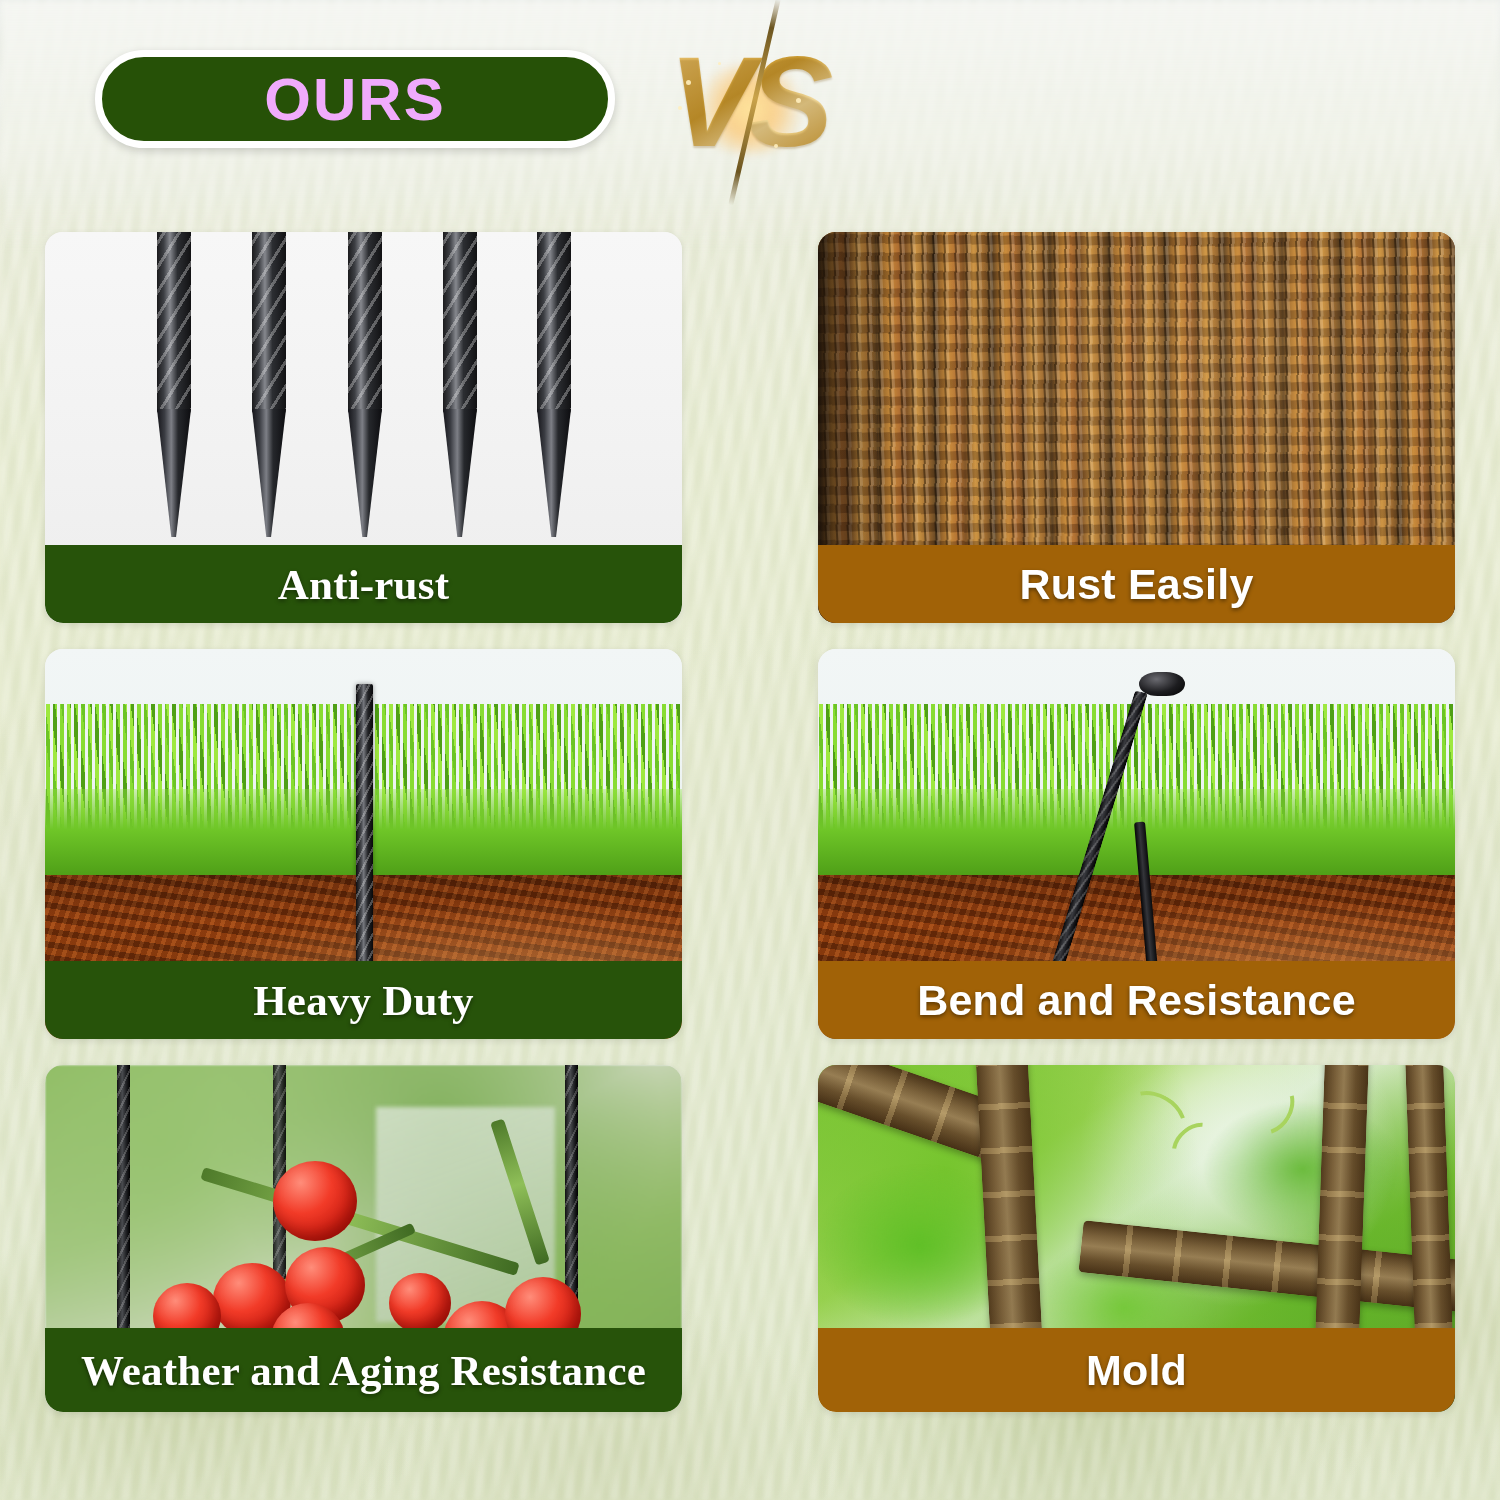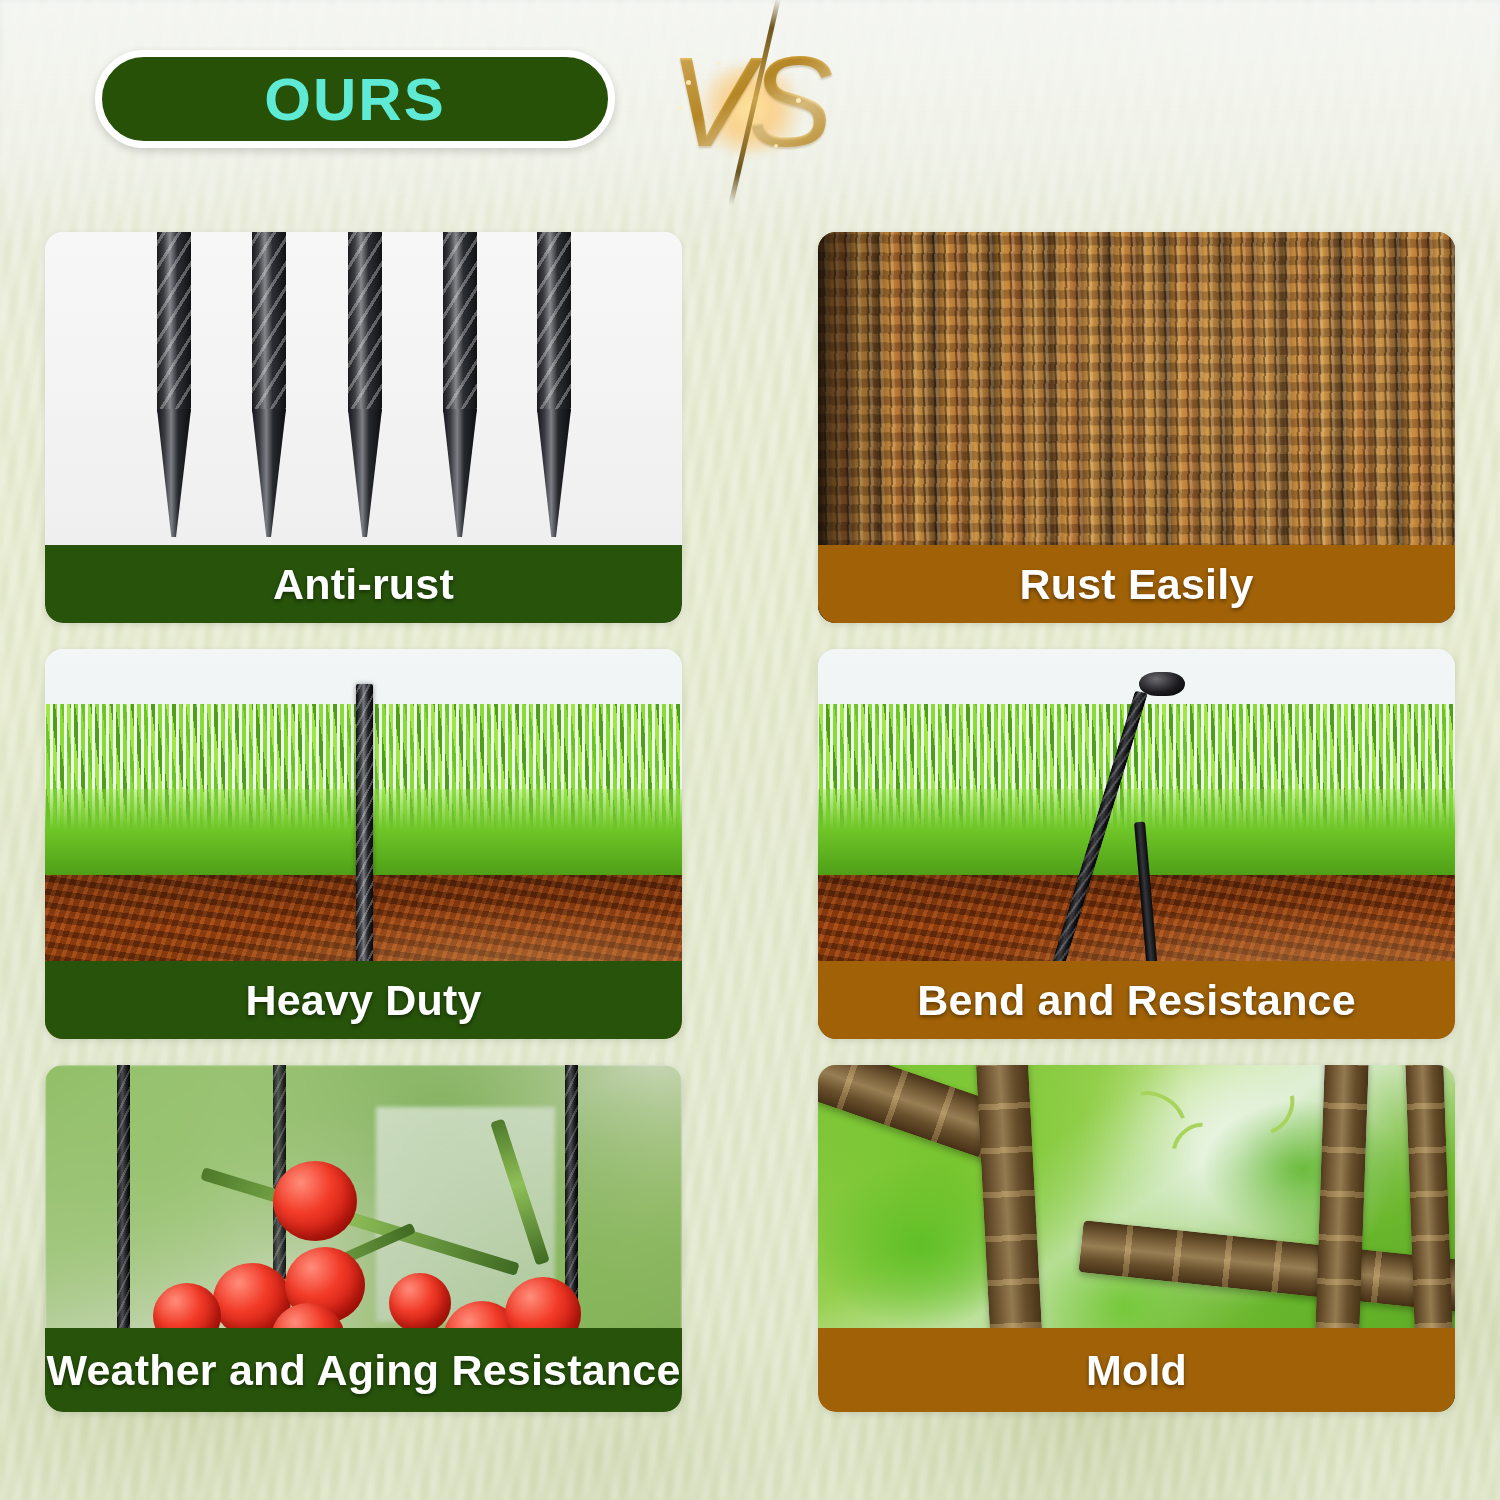--- a/index.html
+++ b/index.html
@@ -60,21 +60,21 @@
     left: 0; right: 0; top: 0; height: 208px;
   }
   .pill {
     position: absolute;
     top: 50px;
     height: 98px;
     border-radius: 49px;
     display: flex;
     align-items: center;
     justify-content: center;
-    color: #5eead4;
+    color: #f0abfc;
     font-size: 60px;
     font-weight: bold;
     letter-spacing: 2px;
   }
   #pill-ours {
     left: 95px; width: 520px;
     background: #265107;
     border: 7px solid #ffffff;
     box-shadow: 0 3px 9px rgba(0,0,0,.17);
   }
@@ -96,21 +96,21 @@
     left: 42px; top: 62px;
     width: 120px; height: 90px;
     border-radius: 50%;
     background: radial-gradient(circle, rgba(255,226,150,.95) 0%, rgba(255,182,70,.55) 35%, rgba(255,160,40,0) 72%);
     filter: blur(4px);
   }
   #vs-letters {
     position: absolute;
     inset: 0;
     font-size: 128px;
-    font-weight: normal;
+    font-weight: bold;
     font-style: italic;
     letter-spacing: -6px;
     line-height: 200px;
     text-align: center;
     background: linear-gradient(150deg, #fbe9b8 0%, #e8c069 22%, #c9992f 45%, #f3dc9f 60%, #cfa03a 80%, #a87a20 100%);
     -webkit-background-clip: text;
     background-clip: text;
     color: transparent;
     text-shadow: 0 2px 2px rgba(120,80,10,.25);
   }
@@ -157,21 +157,21 @@
     align-items: center;
     justify-content: center;
     color: #ffffff;
     font-size: 43px;
     font-weight: bold;
     letter-spacing: .2px;
     text-shadow: 0 2px 4px rgba(0,0,0,.45);
     border-bottom-left-radius: 18px;
     border-bottom-right-radius: 18px;
   }
-  .caption.ours   { background: #27530a; }
+  .caption.ours   { background: #27530a; font-family: Liberation Serif, serif; }
   .caption.others { background: #a16207; }
   .card.r3 .caption { height: 84px; }
 
   
   .stakes-bg {
     position: absolute; inset: 0;
     background: linear-gradient(180deg, #f7f7f7 0%, #f2f2f2 55%, #ededed 100%);
   }
   .stake {
     position: absolute;

